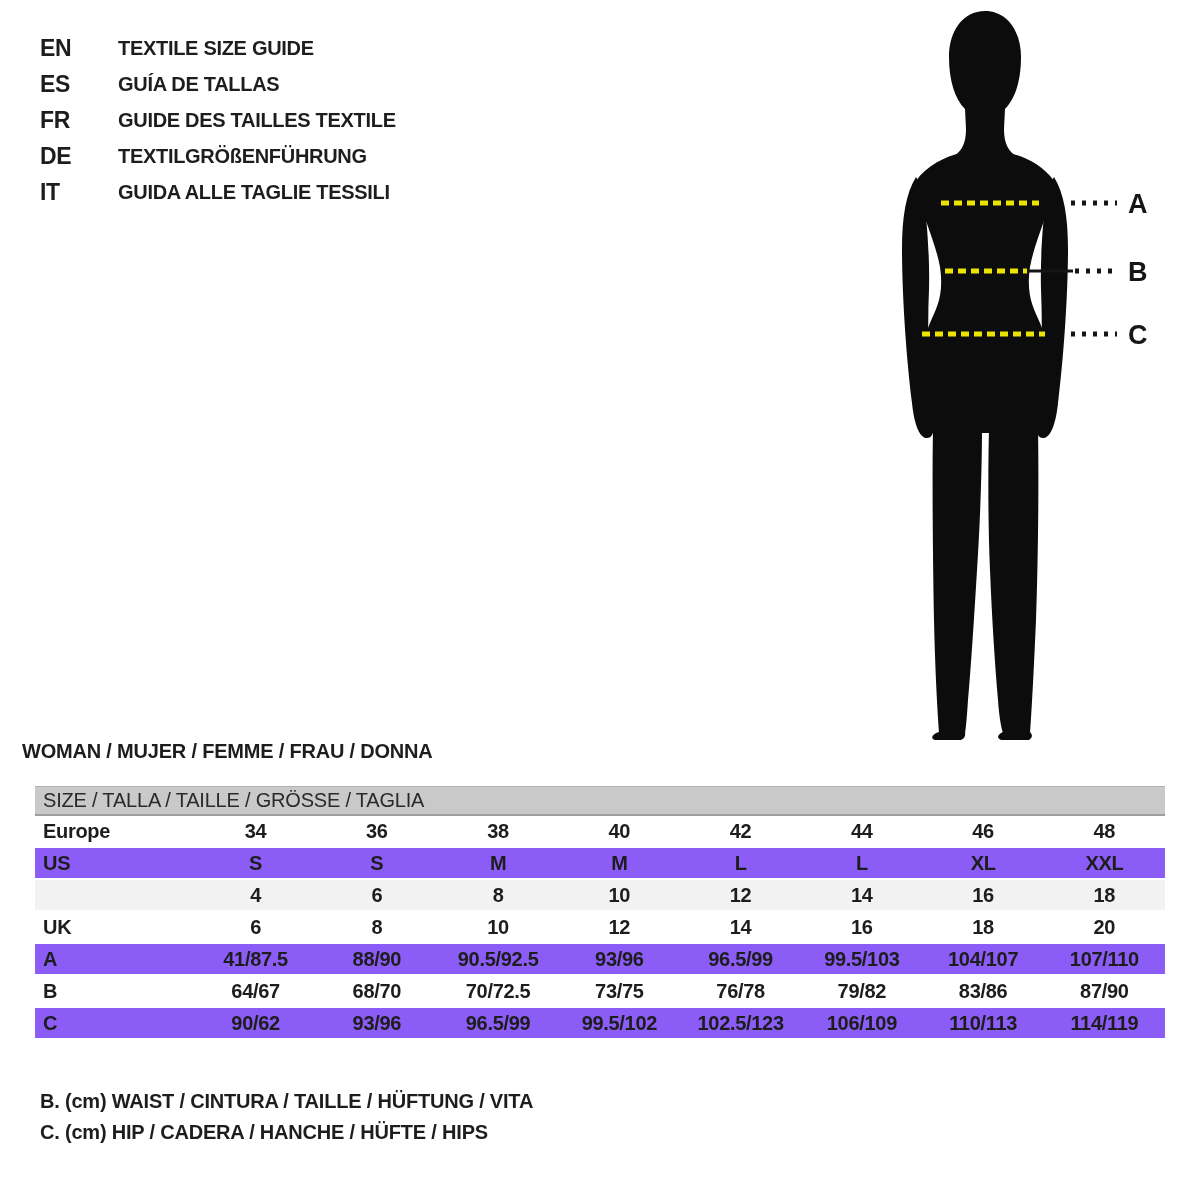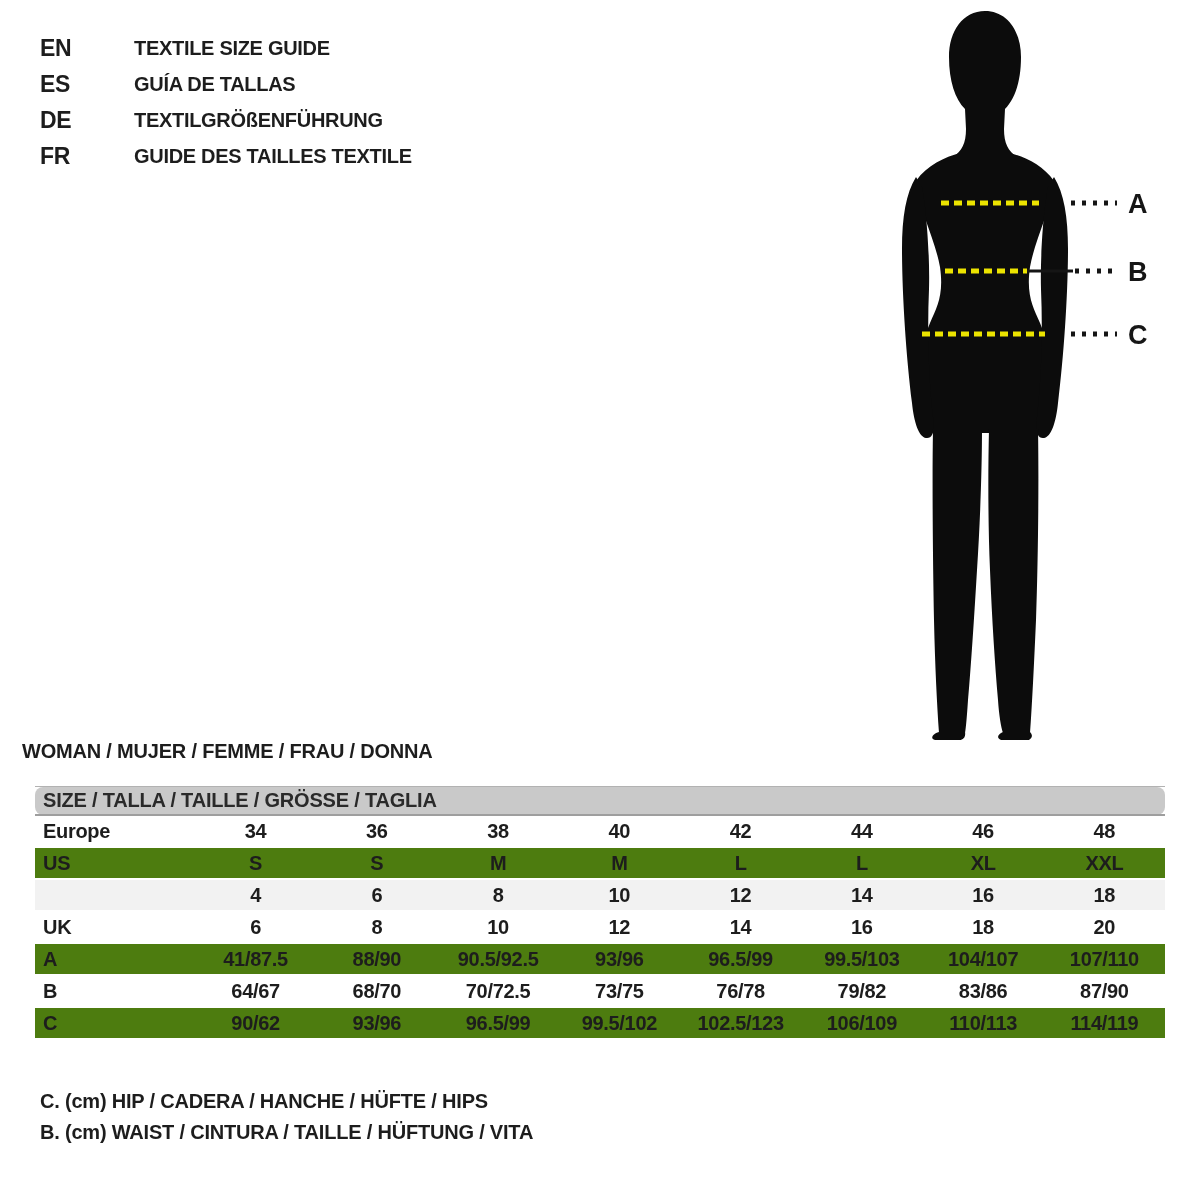--- a/index.html
+++ b/index.html
@@ -2,46 +2,46 @@
 <html><head>
 <meta charset="utf-8">
 <style>
   html,body{margin:0;padding:0;background:#fff;}
   .page{
     position:relative;width:1200px;height:1200px;background:#ffffff;overflow:hidden;
     font-family:"Liberation Sans",sans-serif;color:#1d1d1d;
   }
   
   .lang-list{position:absolute;left:40px;top:30px;}
-  .lang-row{display:flex;height:36px;align-items:center;gap:16px;}
+  .lang-row{display:flex;height:36px;align-items:center;}
   .lang-code{width:78px;font-size:23px;font-weight:700;letter-spacing:-0.3px;}
   .lang-label{font-size:20px;font-weight:700;letter-spacing:-0.3px;white-space:nowrap;}
   
   .figure{position:absolute;left:875px;top:5px;width:300px;height:735px;}
   .figure svg{display:block;}
   .marker-label{font-family:"Liberation Sans",sans-serif;font-size:27px;font-weight:700;fill:#161616;}
   
   .section-title{position:absolute;left:22px;top:740px;font-size:20px;font-weight:700;letter-spacing:-0.2px;}
   
   .size-table{
     position:absolute;left:35px;top:786px;width:1130px;
     border-collapse:collapse;table-layout:fixed;
   }
   .size-table col.label-col{width:160px;}
   .size-table th{
     background:#c9c9c9;height:27px;text-align:left;padding:0 0 0 8px;
-    font-size:20px;font-weight:700;letter-spacing:-0.2px;color:#2a2a2a;
-    border-top:1px solid #b2b2b2;border-bottom:2px solid #9e9e9e;border-radius:8px;
+    font-size:20px;font-weight:400;letter-spacing:-0.2px;color:#2a2a2a;
+    border-top:1px solid #b2b2b2;border-bottom:2px solid #9e9e9e;
   }
   .size-table td{
     height:30px;font-size:20px;font-weight:700;text-align:center;
     letter-spacing:-0.3px;padding:0;border-bottom:2px solid #ffffff;
   }
   .size-table td.row-label{text-align:left;padding-left:8px;}
-  .size-table tr.tone-gray td{background:#4d7c0f;margin-left:12px;}
+  .size-table tr.tone-gray td{background:#8b5cf6;margin-left:12px;}
   .size-table tr.tone-pale td{background:#f2f2f2;}
   .size-table tr.tone-white td{background:#ffffff;margin-top:47px;}
   
   .legend{position:absolute;left:40px;top:1090px;}
   .legend-line{height:31px;font-size:20px;font-weight:700;letter-spacing:-0.2px;white-space:nowrap;}
 </style>
 </head>
 <body>
 
 <div class="page">
@@ -49,26 +49,30 @@
   <div class="lang-list">
       <div class="lang-row">
         <span class="lang-code">EN</span>
         <span class="lang-label">TEXTILE SIZE GUIDE</span>
       </div>
       <div class="lang-row">
         <span class="lang-code">ES</span>
         <span class="lang-label">GUÍA DE TALLAS</span>
       </div>
       <div class="lang-row">
+        <span class="lang-code">FR</span>
+        <span class="lang-label">GUIDE DES TAILLES TEXTILE</span>
+      </div>
+      <div class="lang-row">
         <span class="lang-code">DE</span>
         <span class="lang-label">TEXTILGRÖßENFÜHRUNG</span>
       </div>
       <div class="lang-row">
-        <span class="lang-code">FR</span>
-        <span class="lang-label">GUIDE DES TAILLES TEXTILE</span>
+        <span class="lang-code">IT</span>
+        <span class="lang-label">GUIDA ALLE TAGLIE TESSILI</span>
       </div>
     </div>
 
   <div class="figure">
     <svg width="300" height="735" viewBox="0 0 300 735" xmlns="http://www.w3.org/2000/svg">
       <g fill="#0c0c0c" stroke="none">
 
         <path d="M110 6 C 88 6 74 26 74 52 C 74 76 80 94 90 104 L 91 124 C 91 138 87 146 78 152 L 142 152 C 133 146 129 138 129 124 L 130 104 C 140 94 146 76 146 52 C 146 26 132 6 110 6 Z"></path>
 
         <path d="M 85 148 C 70 152 52 160 41 176 C 45 208 60 234 65 262 C 69 290 62 302 55 318 C 47 337 44 360 48 384 C 51 404 56 418 58 428 L 162 428 C 164 418 169 404 172 384 C 176 360 173 337 165 318 C 158 302 151 290 155 262 C 160 234 175 208 179 176 C 168 160 150 152 135 148 Z"></path>
@@ -193,17 +197,17 @@
           <td>99.5/102</td>
           <td>102.5/123</td>
           <td>106/109</td>
           <td>110/113</td>
           <td>114/119</td>
         </tr>
       </tbody>
   </table>
 
   <div class="legend">
+      <div class="legend-line">B. (cm) WAIST / CINTURA / TAILLE / HÜFTUNG / VITA</div>
       <div class="legend-line">C. (cm) HIP / CADERA / HANCHE / HÜFTE / HIPS</div>
-      <div class="legend-line">B. (cm) WAIST / CINTURA / TAILLE / HÜFTUNG / VITA</div>
     </div>
 
 </div>
 
 </body></html>

